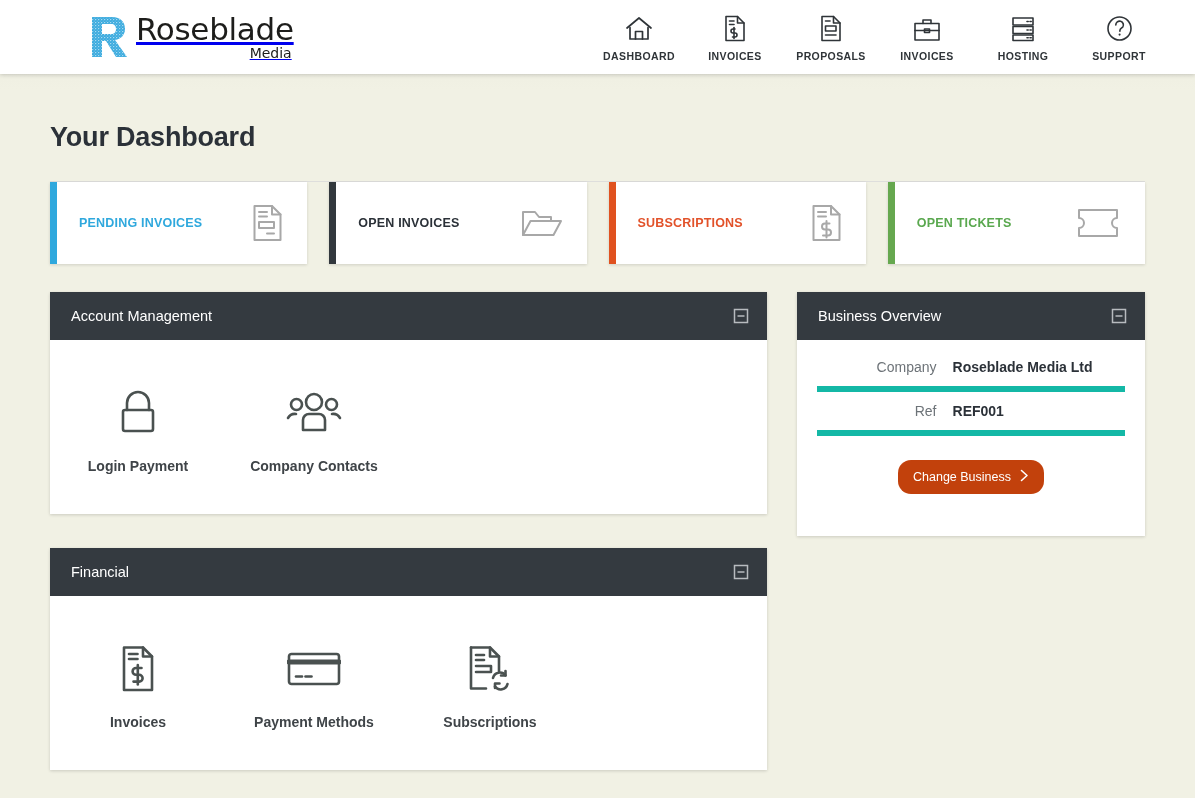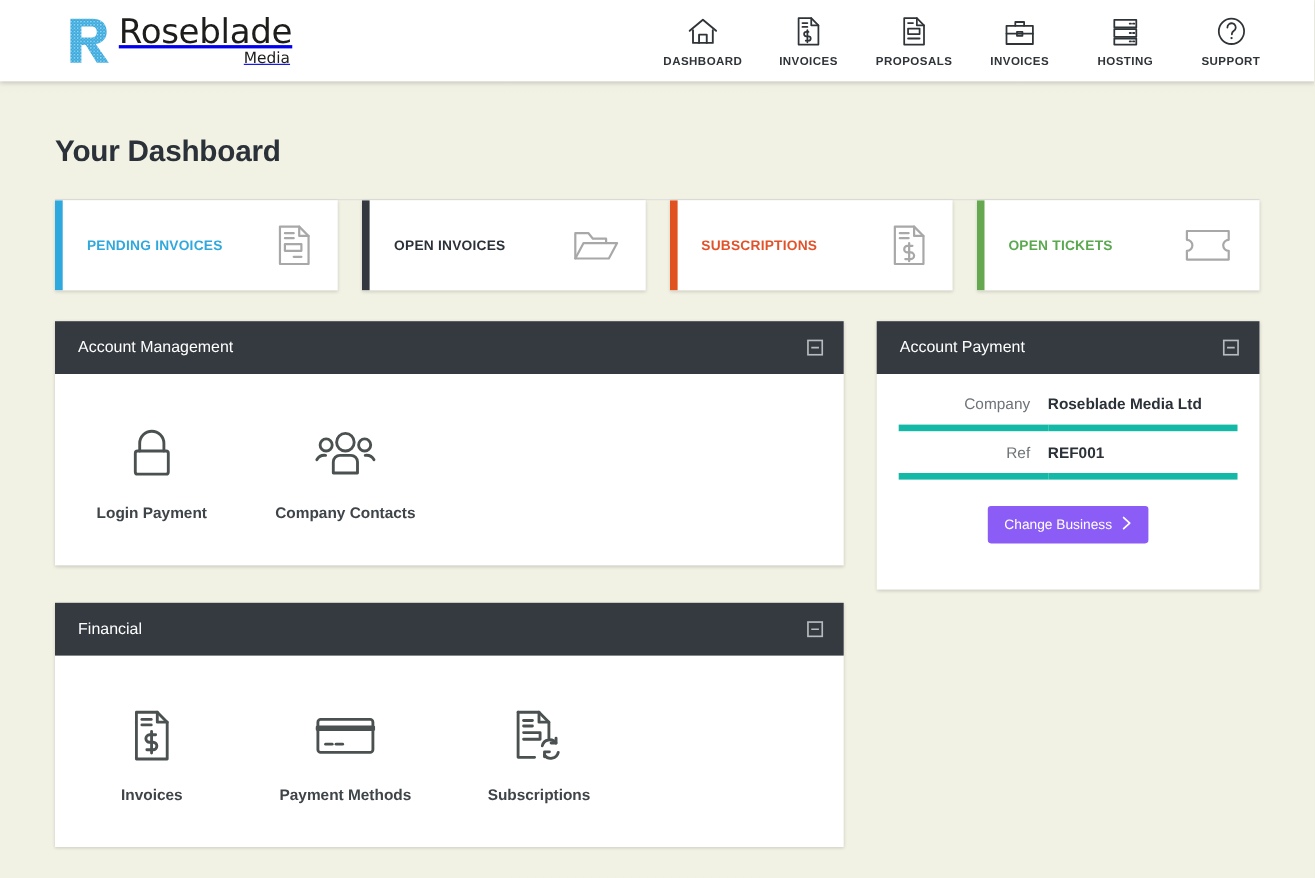--- a/index.html
+++ b/index.html
@@ -11,21 +11,21 @@
   }
   body {
     background: linear-gradient(180deg, #e9e9dc 0%, #f1f1e4 90px, #f1f1e4 100%);
   }
 
   
   .topbar {
     height: 74px; background: #ffffff;
     display: flex; align-items: center;
     box-shadow: 0 1px 4px rgba(0,0,0,0.18);
-    position: relative; z-index: 5;
+    position: relative; z-index: 5; padding-left: 28px;
   }
   .logo { display: flex; align-items: center; margin-left: 58px; }
   .logo-mark { width: 46px; height: 48px; margin-right: 4px; }
   .logo-text { line-height: 1; }
   .logo-name {
     font-size: 31px; color: #1d1d1b; letter-spacing: -0.3px;
     font-family: "DejaVu Sans", sans-serif; font-weight: 400;
   }
   .logo-sub {
     font-size: 14px; color: #1d1d1b; text-align: right;
@@ -104,22 +104,22 @@
   .ov-table tr { border-bottom: 6px solid #14b8a6; }
   .ov-table td { padding: 11px 0; font-size: 14px; }
   .ov-label {
     text-align: right; color: #6d7378; width: 44%;
     padding-right: 16px !important; font-weight: 400;
   }
   .ov-value { color: #2b3138; font-weight: bold; }
   .ov-btnwrap { text-align: center; padding: 24px 0 42px 0; }
   .btn-primary {
     display: inline-flex; align-items: center; gap: 9px;
-    background: #8b5cf6; color: #fff; border: none;
-    font-size: 12.5px; padding: 9px 15px; border-radius: 3px;
+    background: #c2410c; color: #fff; border: none;
+    font-size: 12.5px; padding: 9px 15px; border-radius: 13px;
     cursor: pointer; font-family: "Liberation Sans", sans-serif;
   }
   .ov-pad { padding: 8px 20px 0 20px; }
 </style>
 </head>
 <body>
 
 <div class="topbar">
 
   <a class="logo" href="#">
@@ -384,21 +384,21 @@
 
           </div>
         </div>
       </div>
 
     </div>
 
     <div class="col-right">
       <div class="panel">
         <div class="panel-head">
-          <span class="panel-title">Account Payment</span>
+          <span class="panel-title">Business Overview</span>
           <span class="panel-min">
             <svg width="16" height="16" viewBox="0 0 16 16" fill="none" stroke="#b7bbbf" stroke-width="1.5">
               <rect x="1.5" y="1.5" width="13" height="13"></rect>
               <path d="M4.5 8 H11.5"></path>
             </svg>
           </span>
         </div>
         <div class="panel-body ov-pad">
           <table class="ov-table">
             <tbody>

